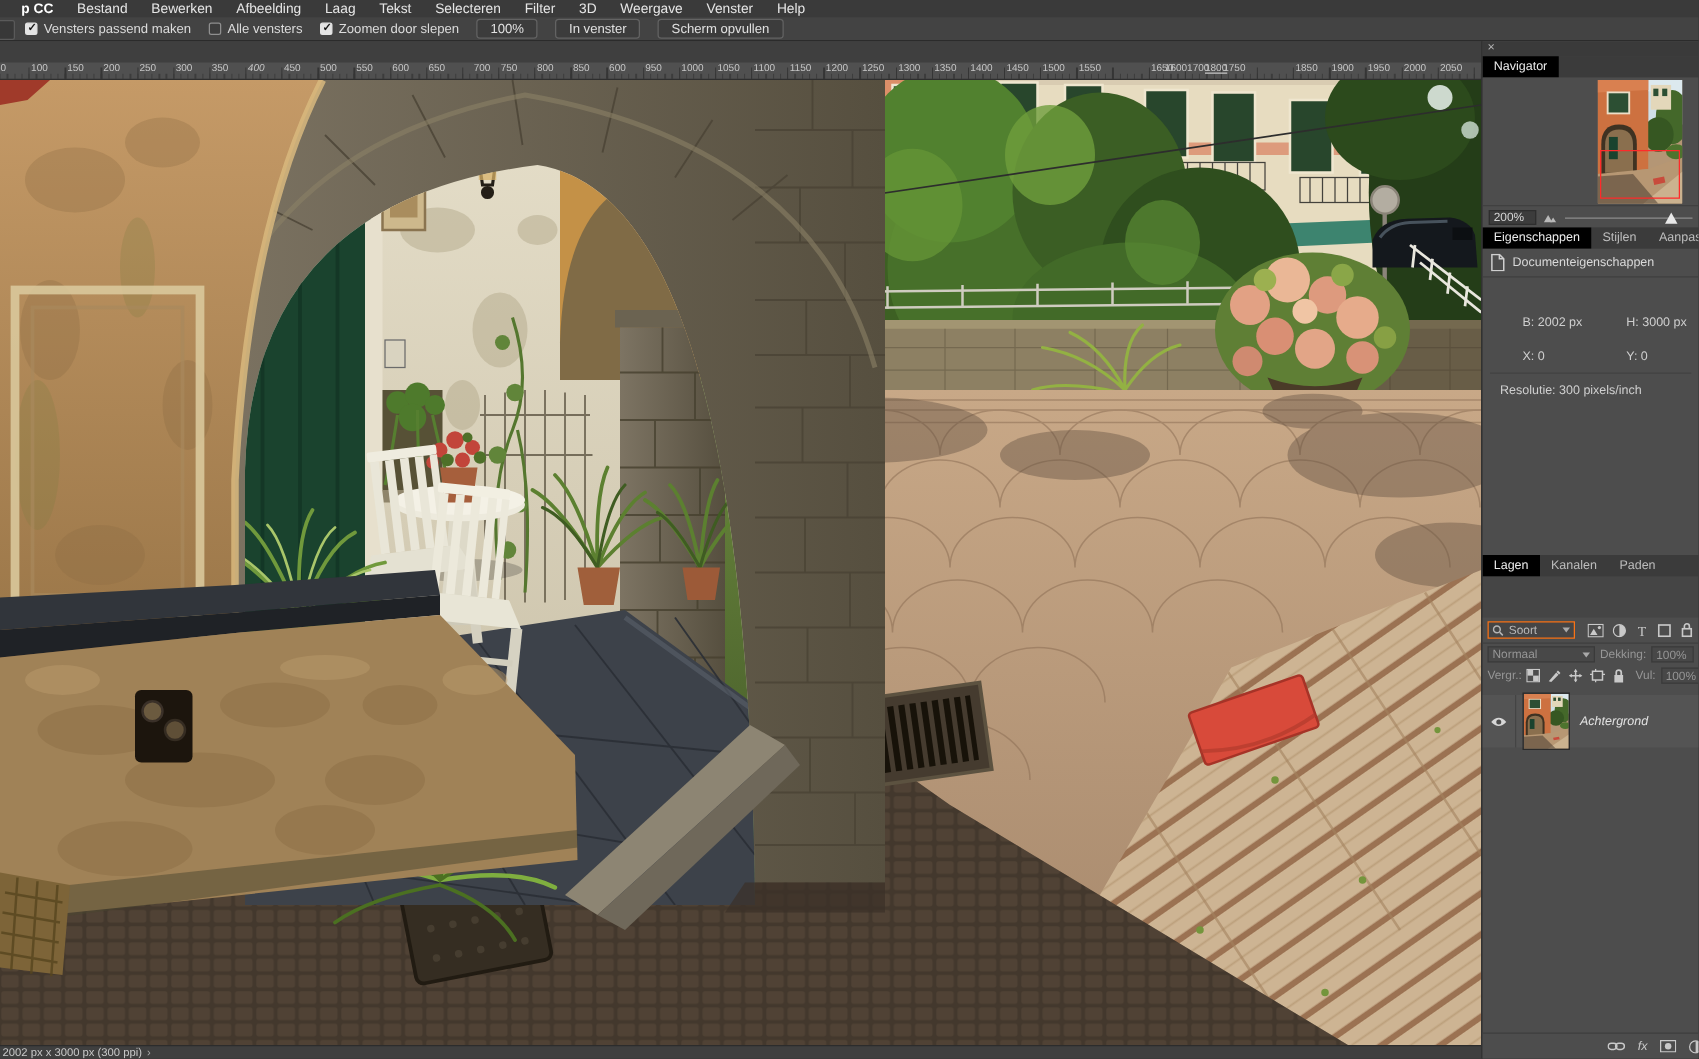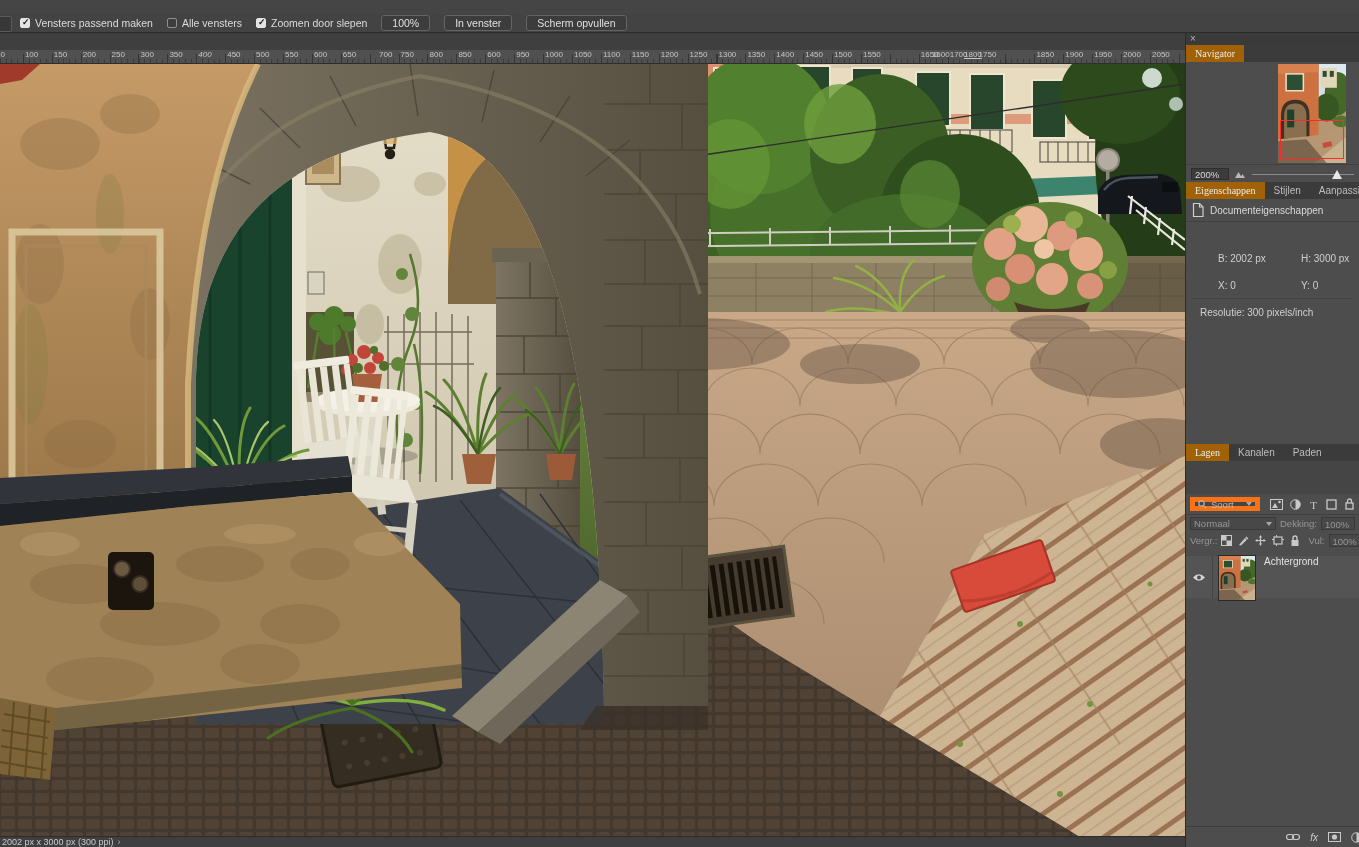--- a/index.html
+++ b/index.html
@@ -44,21 +44,21 @@
              padding-left:2px;box-sizing:border-box;}
   #statusbar .stext{font-size:9px;color:#c9c9c9;white-space:nowrap;}
   #statusbar .chev{font-size:9px;color:#a9a9a9;}
   
   #dock{position:absolute;left:1185px;top:33px;width:174px;height:814px;background:#454545;
         border-left:1px solid #2c2c2c;box-sizing:border-box;overflow:hidden;}
   .dock-topbar{height:12px;background:#3a3a3a;display:flex;align-items:center;padding-left:4px;}
   .dock-topbar .x{font-size:10px;color:#b5b5b5;line-height:10px;}
   .tabs{height:17px;background:#3b3b3b;display:flex;align-items:flex-end;}
   .tab{font-size:10px;color:#bdbdbd;padding:3px 9px 3px;line-height:11px;white-space:nowrap;}
-  .tab.active{background:#a16207;color:#ececec;font-family:Liberation Serif, serif;}
+  .tab.active{background:#000000;color:#ececec;}
   .panelbody{background:#4d4d4d;position:relative;}
   
   #nav-body{height:102px;}
   #nav-thumb{position:absolute;right:13px;top:2px;width:68px;height:99px;}
   #nav-rect{position:absolute;left:2px;top:56px;width:62px;height:37px;border:1px solid #ff2a2a;}
   #nav-zoomrow{height:17px;background:#4d4d4d;border-top:1px solid #404040;display:flex;align-items:center;gap:6px;padding:0 5px;}
   #nav-zoomfield{width:38px;height:12px;background:#3c3c3c;border:1px solid #2e2e2e;
                  font-size:9.5px;color:#d6d6d6;line-height:12px;padding-left:3px;box-sizing:border-box;}
   .slider-track{position:relative;flex:1;height:12px;}
   .slider-track:before{content:"";position:absolute;left:0;right:0;top:6px;height:1px;background:#8c8c8c;}
@@ -67,36 +67,36 @@
   
   #props-body{height:245px;font-size:10px;color:#d9d9d9;}
   .props-sec{display:flex;align-items:center;gap:6px;height:22px;padding-left:6px;border-bottom:1px solid #3f3f3f;}
   .pfield{position:absolute;font-size:10px;color:#cfcfcf;}
   .psep{position:absolute;left:6px;right:6px;height:1px;background:#424242;}
   
   #layers-body{position:absolute;top:461px;left:0;right:0;bottom:0;background:#4d4d4d;}
   .lrow{display:flex;align-items:center;gap:4px;padding:0 4px;}
   #l-filter{height:20px;border-bottom:1px solid #3f3f3f;}
   .fsel{display:flex;align-items:center;gap:4px;width:74px;height:14px;background:#454545;
-        border:5px solid #f97316;padding:0 3px;box-sizing:border-box;}
+        border:1px solid #f97316;padding:0 3px;box-sizing:border-box;}
   .fsel .lbl{font-size:9.5px;color:#b9b9b9;flex:1;}
   .caret{width:0;height:0;border-left:3px solid transparent;border-right:3px solid transparent;
          border-top:4px solid #a9a9a9;}
   .ficons{display:flex;align-items:center;gap:7px;margin-left:6px;}
   #l-blend{height:17px;}
   .bsel{display:flex;align-items:center;width:86px;height:13px;background:#484848;
         border:1px solid #3a3a3a;padding:0 3px;box-sizing:border-box;}
   .bsel .lbl{font-size:9.5px;color:#969696;flex:1;}
   .dimlabel{font-size:9.5px;color:#969696;white-space:nowrap;}
   .valbox{width:34px;height:13px;background:#484848;border:1px solid #3a3a3a;font-size:9.5px;
           color:#969696;line-height:13px;padding-left:3px;box-sizing:border-box;flex:none;}
   #l-lock{height:17px;}
   .lockicons{display:flex;align-items:center;gap:6px;}
   #layer-list{margin-top:7px;}
-  #layer-row{height:42px;background:#545454;display:flex;}
+  #layer-row{height:42px;background:#545454;display:flex;align-items:center;font-style:italic;}
   .eyecell{width:26px;height:42px;display:flex;align-items:center;justify-content:center;
            border-right:1px solid #444444;flex:none;}
   .lthumb{width:36px;height:44px;margin-left:6px;outline:1px solid #2a2a2a;flex:none;}
   .lname{font-size:10px;color:#e2e2e2;margin-left:9px;}
   #dock-bottombar{position:absolute;left:0;right:0;bottom:0;height:20px;background:#4d4d4d;
                   border-top:1px solid #3e3e3e;display:flex;align-items:center;justify-content:flex-end;
                   gap:10px;padding-right:2px;}
   .fxlabel{font-size:10px;font-style:italic;color:#c9c9c9;}
   svg{display:block;}
 </style>
@@ -122,20 +122,34 @@
       <path d="M6,75 L6,53 Q6,40 17,40 Q28,40 28,53 L28,75 Z" fill="#8a6f4e"></path>
       <rect x="9" y="46" width="7" height="18" fill="#1a432e"></rect>
       <polygon points="0,76 40,72 67,62 67,100 0,100" fill="#b79773"></polygon>
       <polygon points="36,100 67,74 67,100" fill="#cbb28f"></polygon>
       <ellipse cx="62" cy="58" rx="8" ry="6" fill="#4e742e"></ellipse>
       <rect x="44" y="79" width="9" height="5" fill="#c84b3c" transform="rotate(-12 48 81)"></rect>
       <polygon points="0,78 28,76 48,100 0,100" fill="#4a3c30" opacity=".55"></polygon>
     </symbol>
   </svg>
 
+  <div id="menubar">
+    <span class="menu-item app">p CC</span>
+    <span class="menu-item">Bestand</span>
+    <span class="menu-item">Bewerken</span>
+    <span class="menu-item">Afbeelding</span>
+    <span class="menu-item">Laag</span>
+    <span class="menu-item">Tekst</span>
+    <span class="menu-item">Selecteren</span>
+    <span class="menu-item">Filter</span>
+    <span class="menu-item">3D</span>
+    <span class="menu-item">Weergave</span>
+    <span class="menu-item">Venster</span>
+    <span class="menu-item">Help</span>
+  </div>
 
   <div id="optionsbar">
     <span class="tool-sliver"></span>
     <span class="cbgroup">
       <span class="cbox on"></span>
       <span class="cblabel">Vensters passend maken</span>
     </span>
     <span class="cbgroup">
       <span class="cbox"></span>
       <span class="cblabel">Alle vensters</span>

